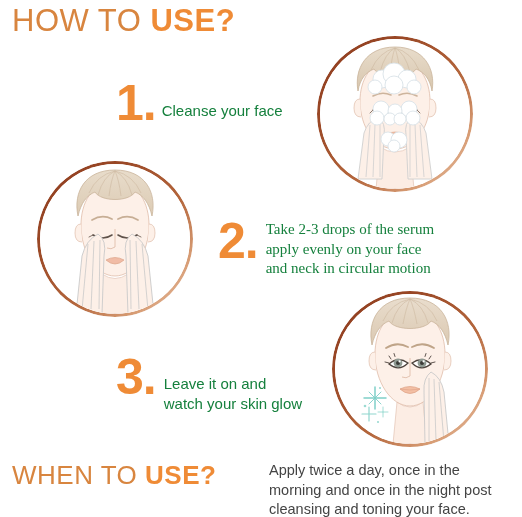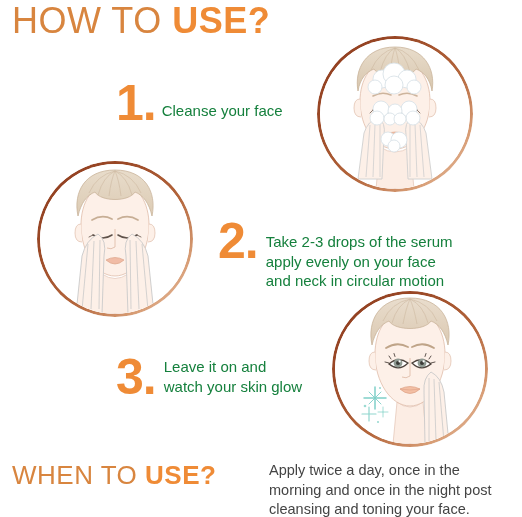--- a/index.html
+++ b/index.html
@@ -28,21 +28,21 @@
     font-weight: 400;
     color: #D8853F;
   }
   .section-heading .bold {
     font-weight: 700;
     color: #EF8B36;
   }
   #heading-how {
     left: 12px;
     top: 4px;
-    font-size: 36px;
+    font-size: 31px;
     line-height: 34px;
   }
   #heading-when {
     left: 12px;
     top: 458px;
     font-size: 26px;
     line-height: 34px;
   }
 
   
@@ -64,24 +64,24 @@
     font-size: 15px;
     line-height: 19.5px;
     white-space: pre-line;
     flex: 0 0 auto;
   }
 
   #step-1 { left: 116px; top: 78px; }
   #step-1 .step-text { margin-left: 6px; margin-top: 23px; }
 
   #step-2 { left: 218px; top: 216px; }
-  #step-2 .step-text { margin-left: 8px; margin-top: 16px; }
+  #step-2 .step-text { margin-left: 8px; margin-top: 4px; font-family: Liberation Serif, serif; }
 
   #step-3 { left: 116px; top: 352px; }
-  #step-3 .step-text { margin-left: 8px; margin-top: 5px; }
+  #step-3 .step-text { margin-left: 8px; margin-top: 22px; }
 
   
   #when-text {
     position: absolute;
     left: 269px;
     top: 461px;
     width: 252px;
     color: #444444;
     font-size: 14.5px;
     line-height: 19.5px;

